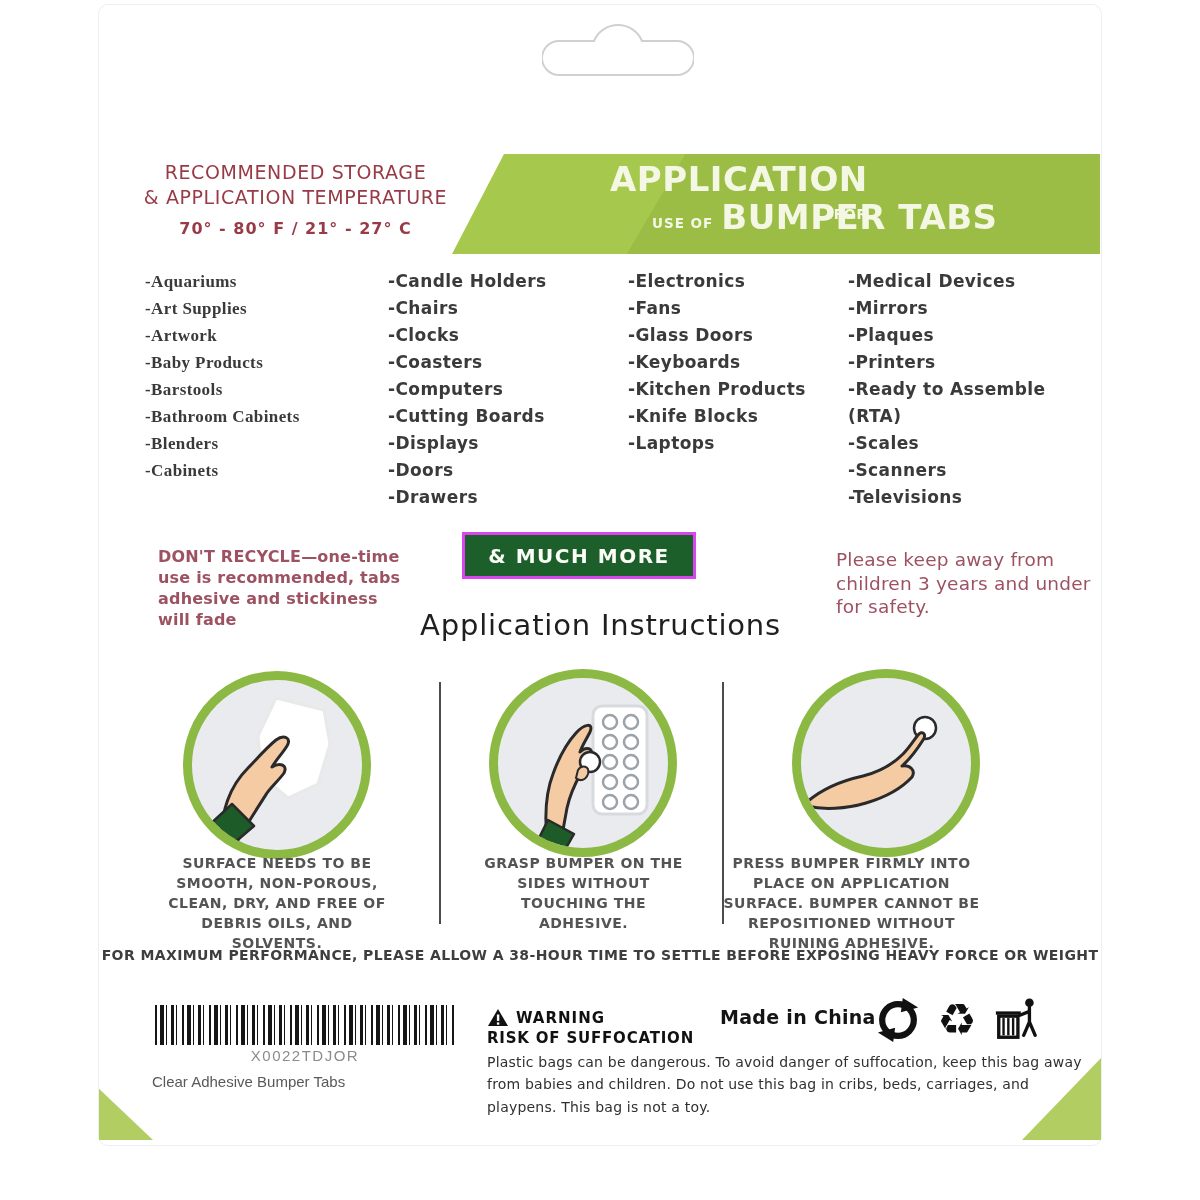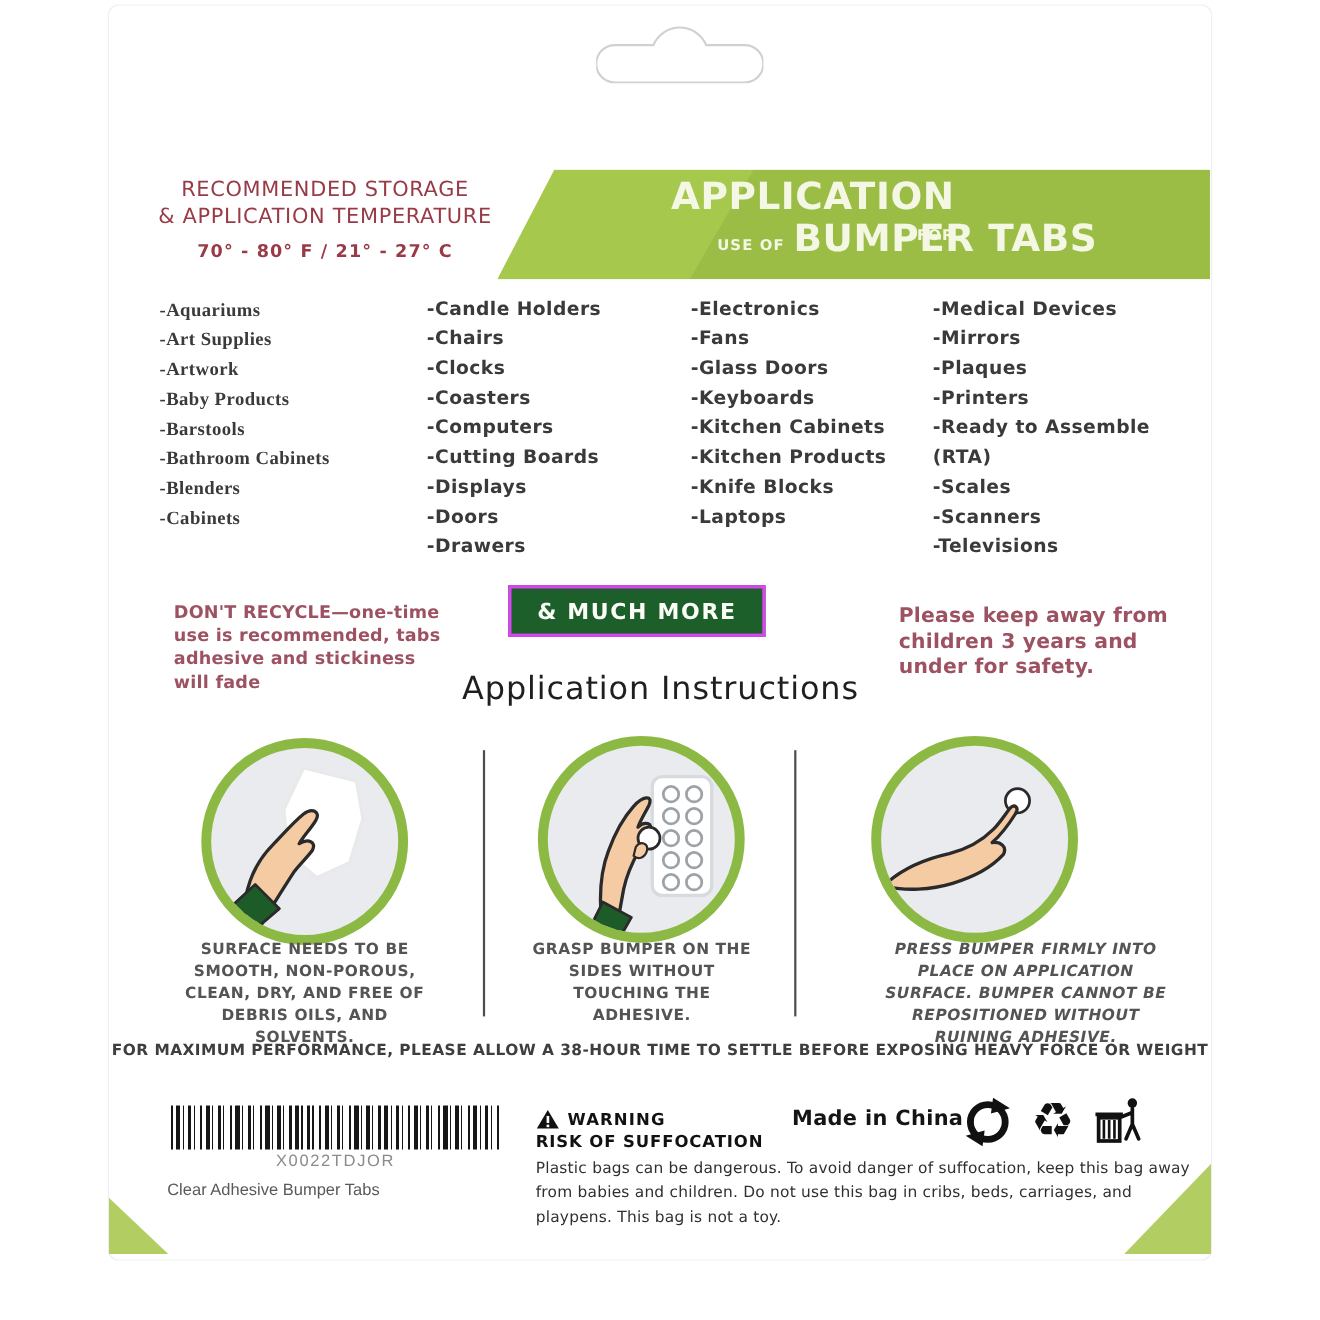--- a/index.html
+++ b/index.html
@@ -45,41 +45,41 @@
     position:absolute; left:158px; top:546px; width:252px;
     color:#9d5262; font-size:16px; font-weight:bold; line-height:1.32; letter-spacing:.2px;
   }
   .much-more {
     position:absolute; left:462px; top:532px; width:228px; height:41px;
     background:#1d5f2a; border:3px solid #d946ef;
     display:flex; align-items:center; justify-content:center;
     color:#fbfdf6; font-size:20px; font-weight:bold; letter-spacing:1.5px;
   }
   .keep-away {
-    position:absolute; left:817px; top:548px; width:258px;
-    color:#9d5262; font-size:18.5px; font-weight:bold; line-height:1.28; letter-spacing:.2px;
+    position:absolute; left:836px; top:548px; width:258px;
+    color:#9d5262; font-size:18.5px; font-weight:normal; line-height:1.28; letter-spacing:.2px;
   }
   .app-title {
     position:absolute; left:398px; top:608px; width:405px; text-align:center;
     color:#1f1f1f; font-size:29px; font-weight:400; letter-spacing:.8px;
   }
 
   
   .divider { position:absolute; top:682px; width:2px; height:242px; background:#4c4c4c; }
   .div1 { left:439px; } .div2 { left:722px; }
   .circle {
     position:absolute; width:170px; height:170px; border-radius:50%;
     background:#e9ebee; border:9px solid #8cb944; overflow:hidden;
   }
   .c1 { left:183px; top:671px; } .c2 { left:489px; top:669px; } .c3 { left:792px; top:669px; }
   .caption {
     position:absolute; top:854px; text-align:center; color:#545454;
     font-size:14px; font-weight:bold; letter-spacing:.5px; line-height:1.42;
   }
-  .cap1 { left:161px; width:232px; } .cap2 { left:481px; width:205px; } .cap3 { left:800px; width:265px;font-style:italic; }
+  .cap1 { left:161px; width:232px; } .cap2 { left:481px; width:205px; } .cap3 { left:719px; width:265px; }
 
   .perf-note {
     position:absolute; left:100px; top:947px; width:1000px; text-align:center;
     color:#3e3e3e; font-size:14px; font-weight:bold; letter-spacing:.4px;
   }
 
   
   .barcode {
     position:absolute; left:155px; top:1005px; width:300px; height:40px; background:#fff;
     background-image:repeating-linear-gradient(90deg,
@@ -160,21 +160,20 @@
       <div class="li">-Cutting Boards</div>
       <div class="li">-Displays</div>
       <div class="li">-Doors</div>
       <div class="li">-Drawers</div>
     </div>
   <div class="col col3">
       <div class="li">-Electronics</div>
       <div class="li">-Fans</div>
       <div class="li">-Glass Doors</div>
       <div class="li">-Keyboards</div>
-      <div class="li">-Kitchen Cabinets</div>
       <div class="li">-Kitchen Products</div>
       <div class="li">-Knife Blocks</div>
       <div class="li">-Laptops</div>
     </div>
   <div class="col col4">
       <div class="li">-Medical Devices</div>
       <div class="li">-Mirrors</div>
       <div class="li">-Plaques</div>
       <div class="li">-Printers</div>
       <div class="li">-Ready to Assemble</div>

